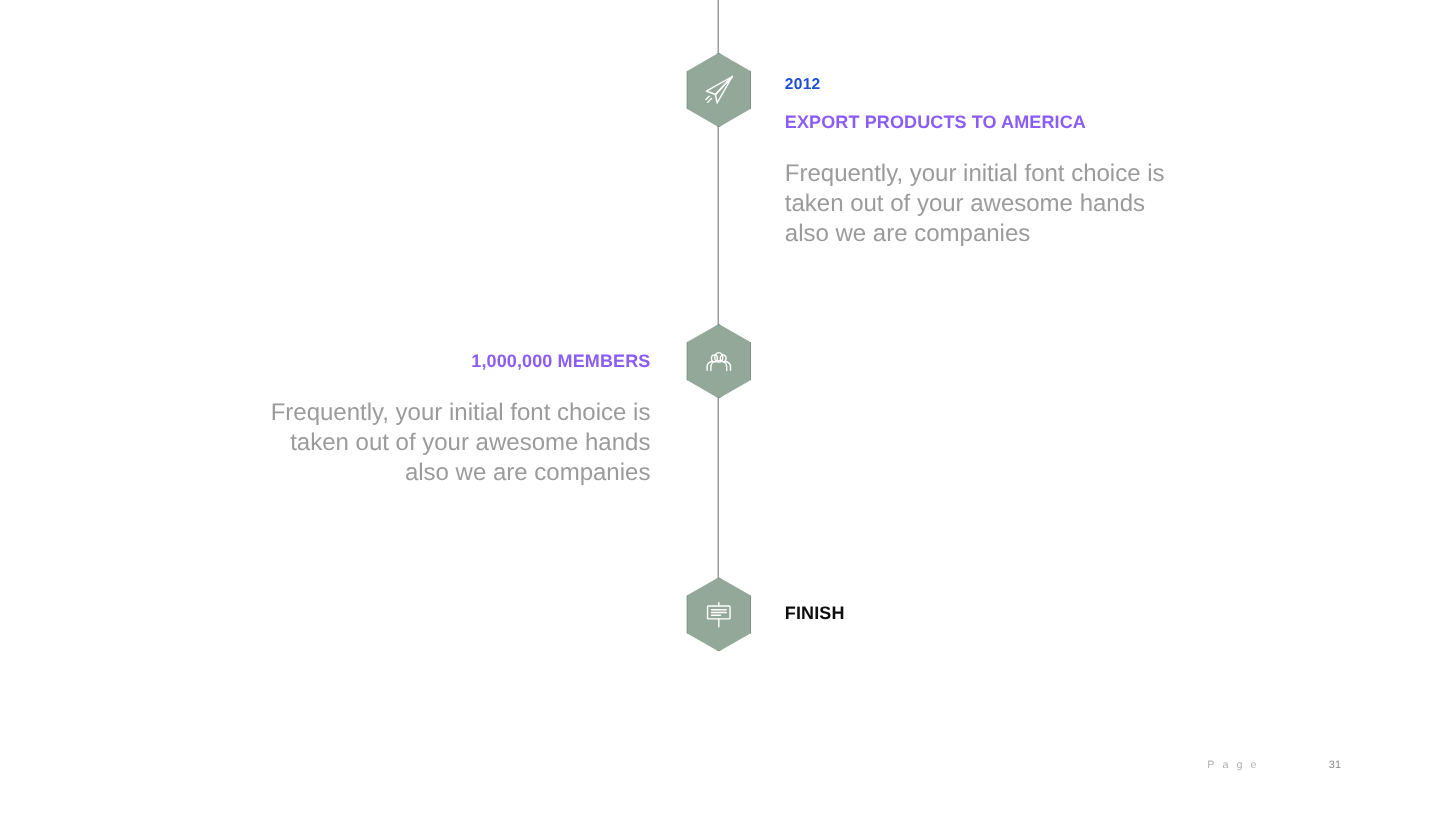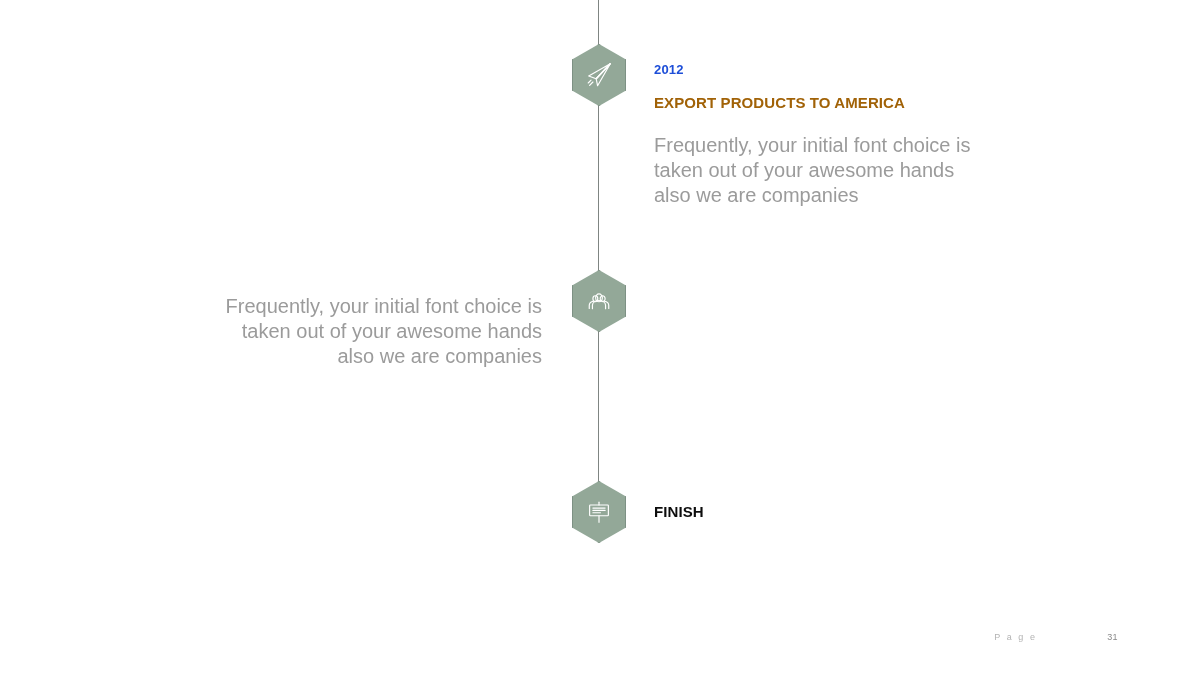--- a/index.html
+++ b/index.html
@@ -75,21 +75,21 @@
     font-size: 13px;
     font-weight: bold;
     color: #1d4ed8;
     letter-spacing: 0.2px;
     line-height: 1;
     margin: 0 0 19px 0;
   }
   .entry-title {
     font-size: 15px;
     font-weight: bold;
-    color: #a16207;
+    color: #8b5cf6;
     letter-spacing: 0.1px;
     line-height: 1;
     margin: 0 0 23px 0;
     text-transform: uppercase;
   }
   .entry-desc {
     font-size: 20px;
     font-weight: normal;
     color: #9b9b9b;
     line-height: 25px;
@@ -112,21 +112,21 @@
     text-transform: uppercase;
   }
 
   
   .page-footer {
     position: absolute;
     right: 82px;
     bottom: 38px;
     display: flex;
     align-items: baseline;
-    gap: 22px;
+    gap: 10px;
     white-space: nowrap;
   }
   .page-footer .page-word {
     font-size: 9px;
     color: #b3b3b3;
     letter-spacing: 2.1px;
   }
   .page-footer .page-number {
     font-size: 9px;
     color: #8a8a8a;
@@ -185,20 +185,21 @@
     </span>
   </div>
 
   <div class="entry right-side" id="entry-2012">
     <div class="entry-year">2012</div>
     <div class="entry-title">EXPORT PRODUCTS TO AMERICA</div>
     <p class="entry-desc">Frequently, your initial font choice is taken out of your awesome hands also we are companies</p>
   </div>
 
   <div class="entry left-side" id="entry-2016">
+    <div class="entry-title">1,000,000 MEMBERS</div>
     <p class="entry-desc">Frequently, your initial font choice is taken out of your awesome hands also we are companies</p>
   </div>
 
   <div class="finish-label">FINISH</div>
 
   <div class="page-footer">
     <span class="page-word">P a g e</span>
     <span class="page-number">31</span>
   </div>
 

